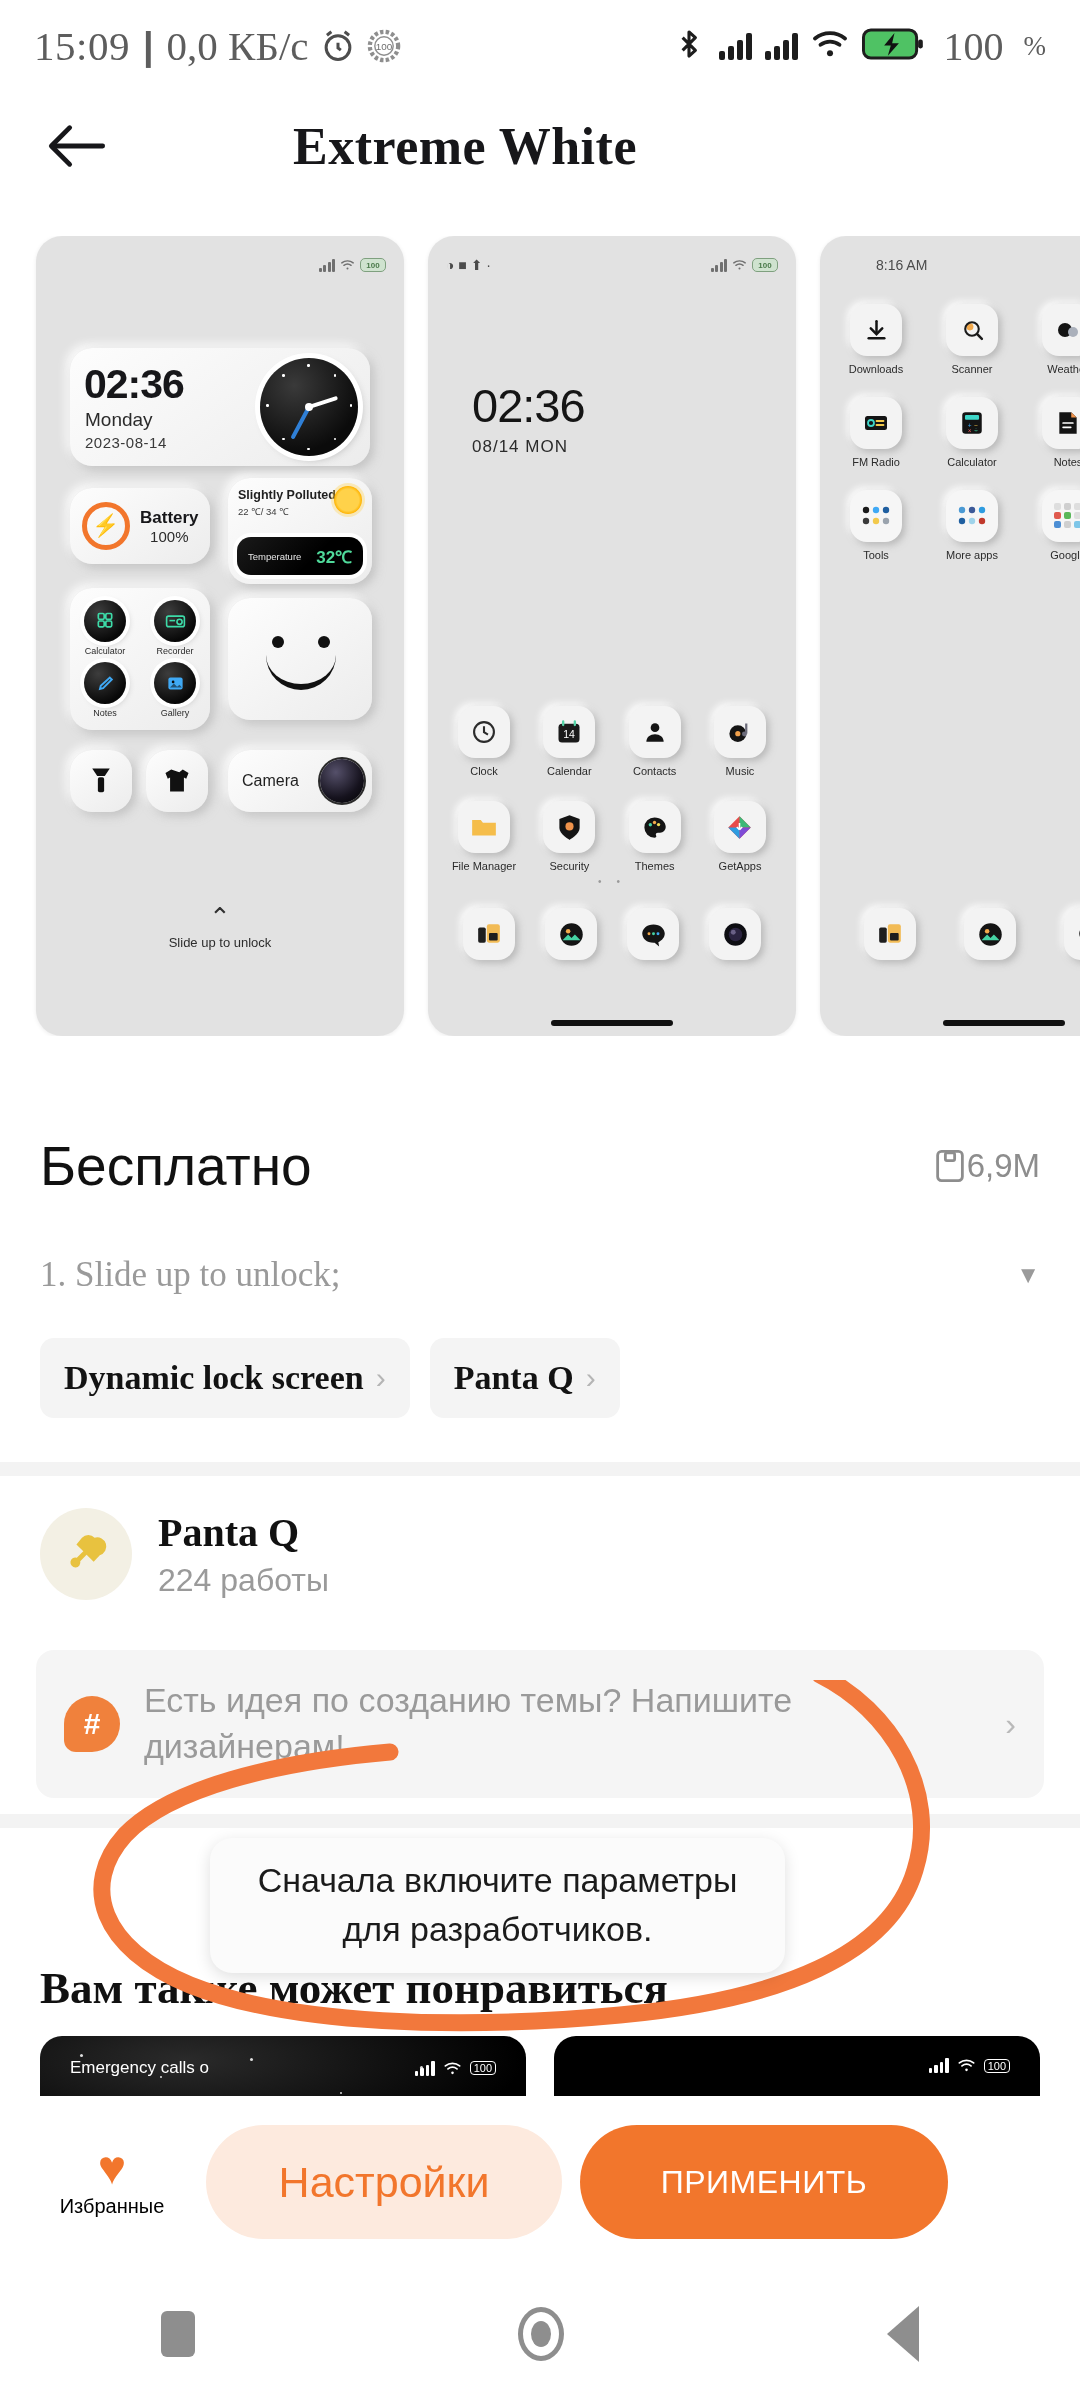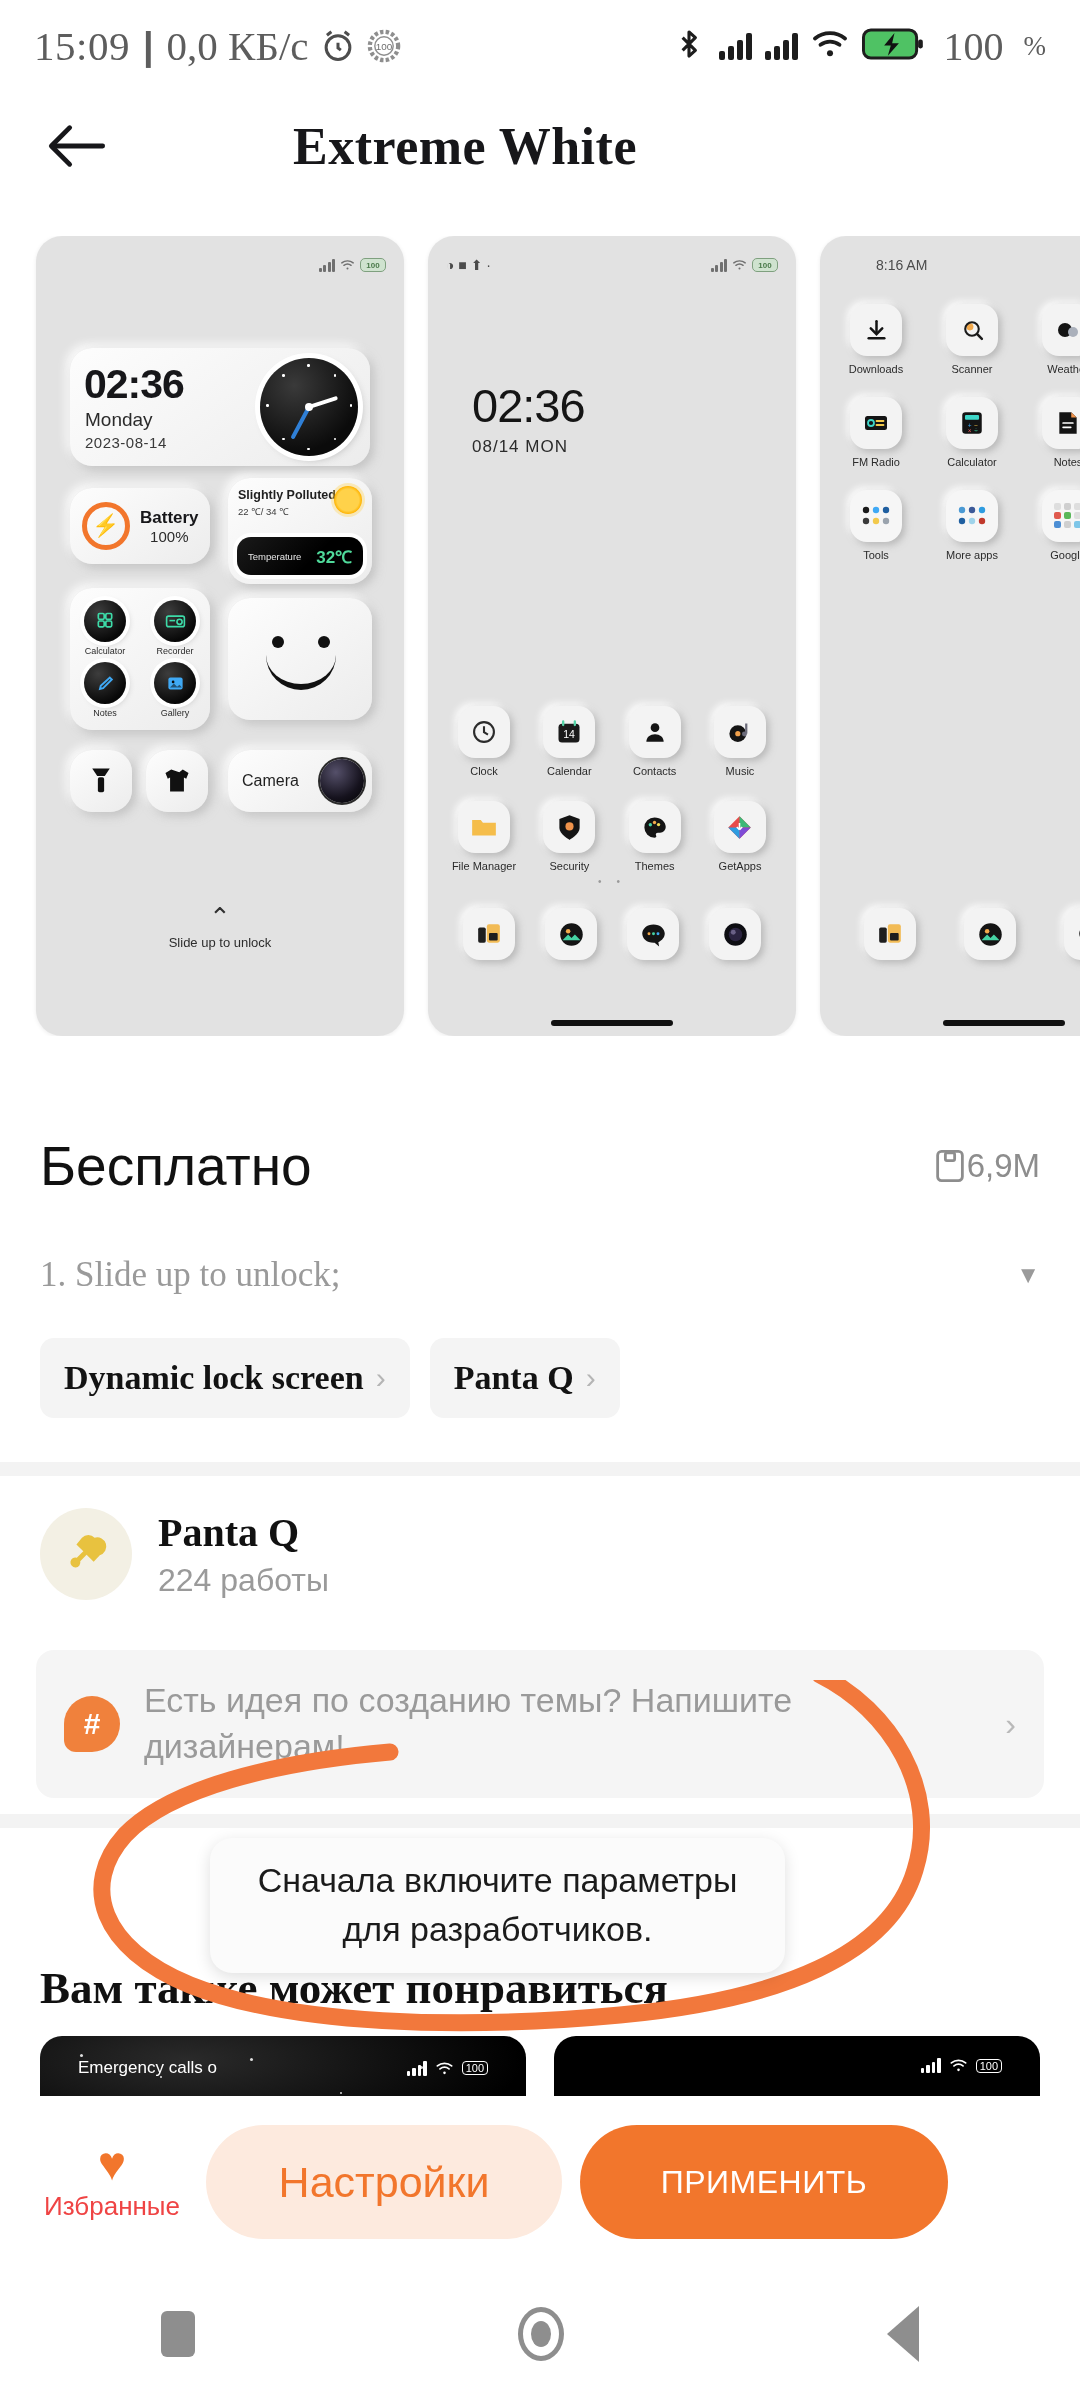--- a/index.html
+++ b/index.html
@@ -241,38 +241,38 @@
   .rec-title {
     position:absolute; top: 1962px; left: 40px;
     font-family:"Liberation Serif", serif; font-weight:700; font-size: 45px; color:#111;
   }
   .rec-row { position:absolute; top: 2036px; left: 40px; width: 1000px; display:flex; gap: 28px; }
   .rec-card {
     flex: 0 0 auto; width: 486px; height: 120px; border-radius: 22px 22px 0 0;
     background: radial-gradient(ellipse at 30% 20%, #2a2a2a, #000 70%); position:relative; overflow:hidden;
   }
   .rec-card .rsb {
-    position:absolute; top: 22px; left: 0; width: 100%; padding: 0 38px;
+    position:absolute; top: 22px; left: 0; width: 100%; padding: 0 30px;
     display:flex; align-items:center; justify-content:space-between; color:#fff; font-size: 17px;
   }
   .rbars { display:inline-flex; align-items:flex-end; gap:2px; height:15px; }
   .rbars i { display:block; width:3.5px; background:#fff; border-radius:1px; }
   .rbars i:nth-child(1){height:5px}.rbars i:nth-child(2){height:8px}
   .rbars i:nth-child(3){height:11px}.rbars i:nth-child(4){height:15px}
   .rbatt { border:1.5px solid #fff; border-radius:4px; font-size:11px; padding: 0 3px; }
   .stars i { position:absolute; background:#fff; border-radius:50%; opacity:.85; }
 
   
   .bottombar {
     position:absolute; bottom: 132px; left:0; width:1080px; height: 172px; background:#fff;
     display:flex; align-items:center; padding: 0 36px; z-index: 40;
   }
   .fav { width: 152px; text-align:center; cursor:pointer; }
   .fav .heart { font-size: 48px; color:#f2762c; line-height: .9; }
-  .fav .lbl { font-size: 26px; color:#ef4444; margin-top: 6px; }
+  .fav .lbl { font-size: 20px; color:#000000; margin-top: 6px; }
   .btn-settings {
     width: 356px; height: 114px; border-radius: 57px; background:#fdeade;
     display:flex;align-items:center;justify-content:center; margin-left: 18px;
     color:#f2762c; font-size: 43px; cursor:pointer;
   }
   .btn-apply {
     width: 368px; height: 114px; border-radius: 57px; background:#f2762c;
     display:flex;align-items:center;justify-content:center; margin-left: 18px;
     color:#fff; font-size: 32px; letter-spacing:.5px; cursor:pointer;
   }

